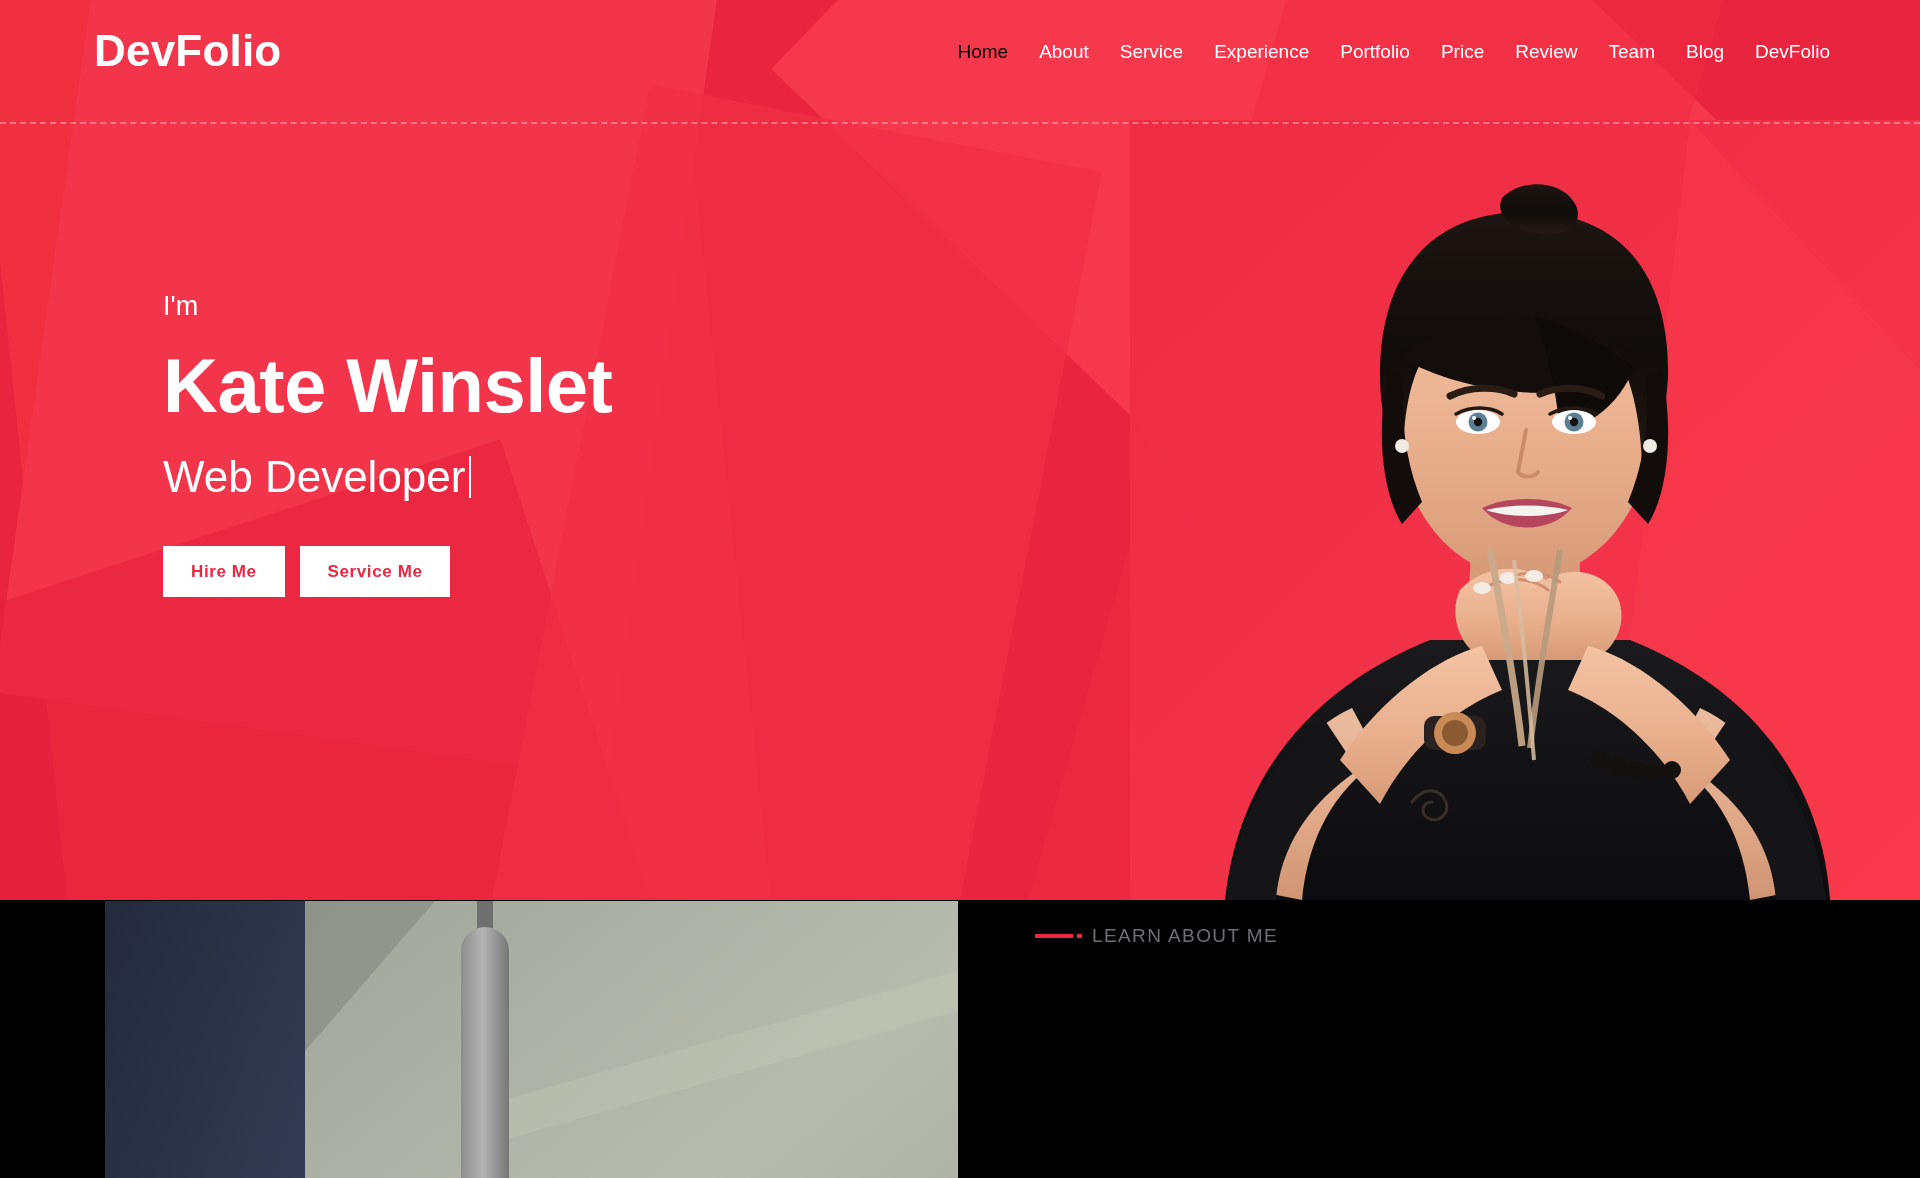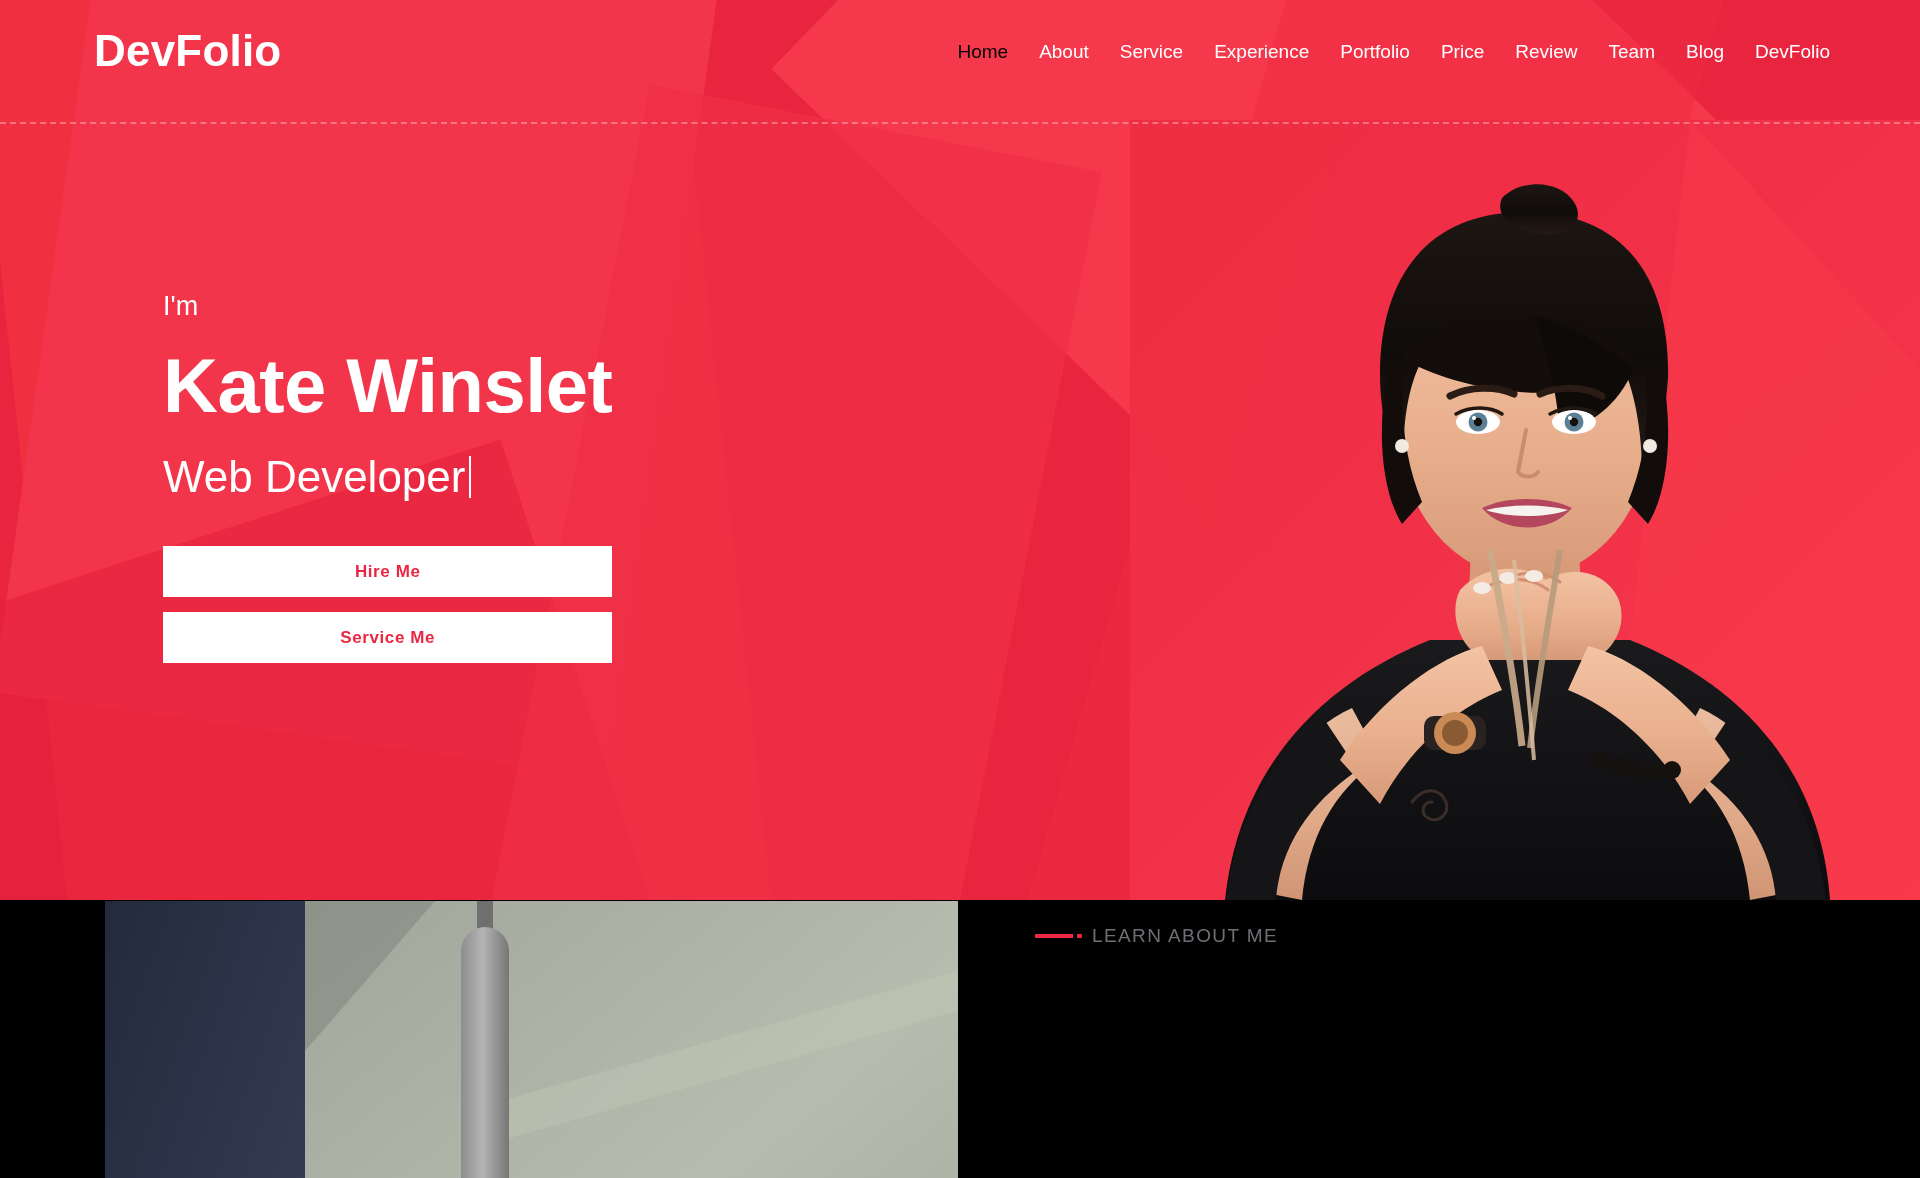--- a/index.html
+++ b/index.html
@@ -165,21 +165,20 @@
     display: inline-block;
     width: 2px;
     height: 42px;
     background: #ffffff;
     margin-left: 4px;
     transform: translateY(6px);
   }
   .hero-actions {
     display: flex;
     gap: 15px;
-    flex-direction: column;
   }
   .btn {
     background: #ffffff;
     color: #ea2740;
     border: none;
     font-family: "Liberation Sans", sans-serif;
     font-size: 17px;
     font-weight: 600;
     letter-spacing: .6px;
     padding: 0 28px;

